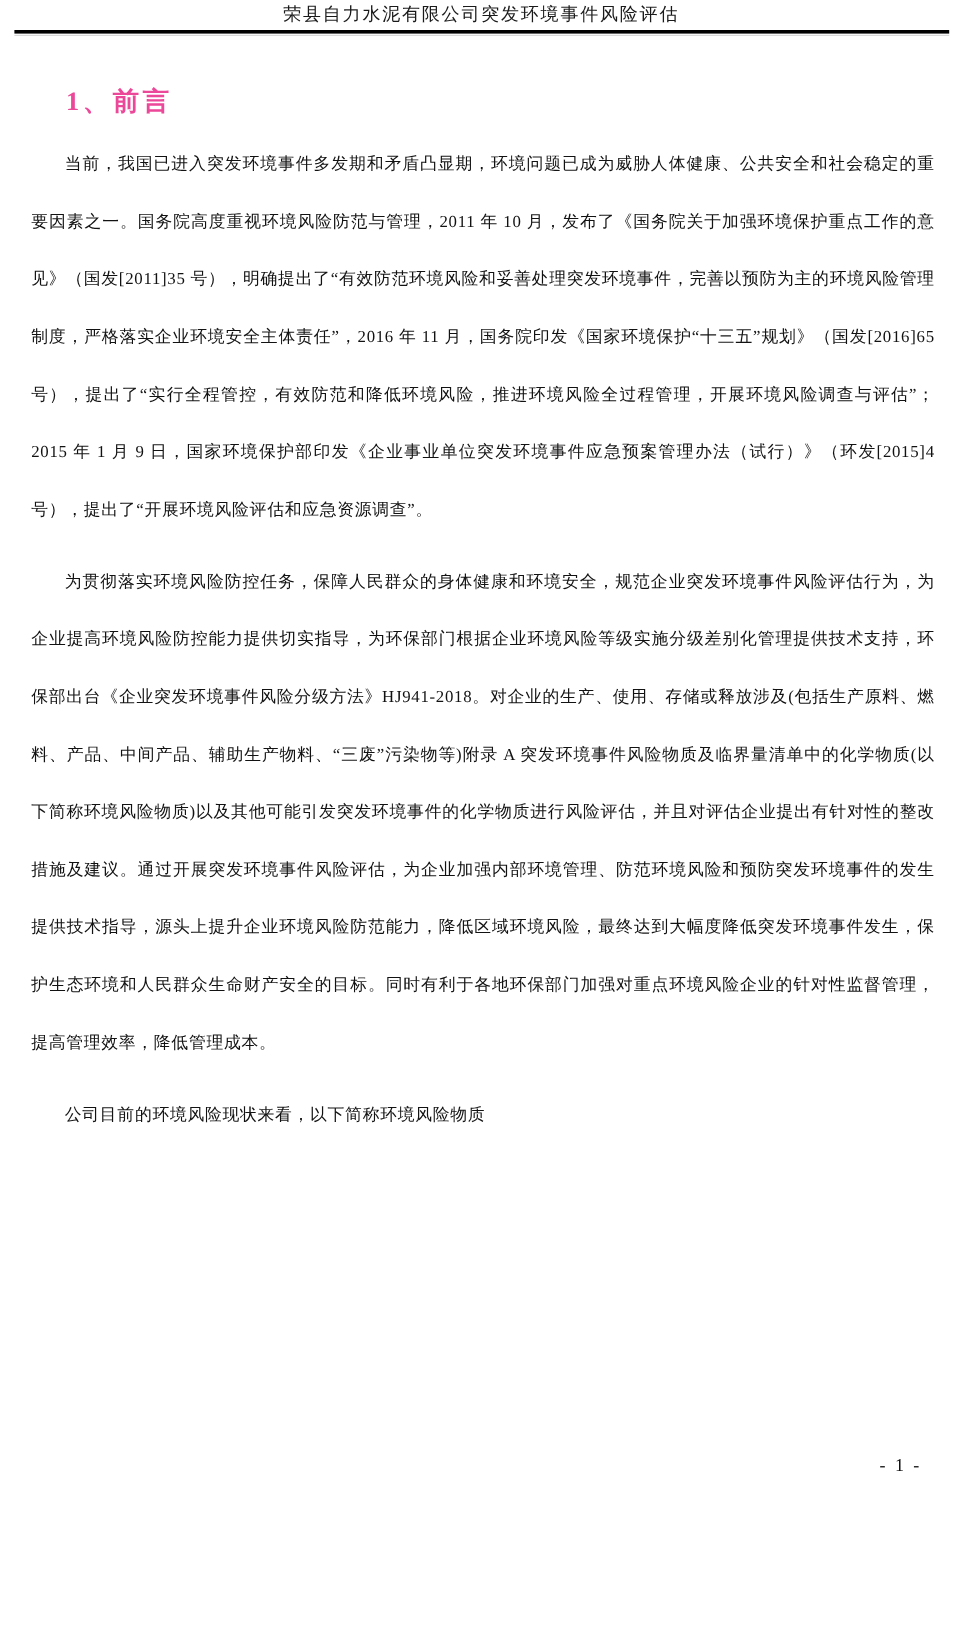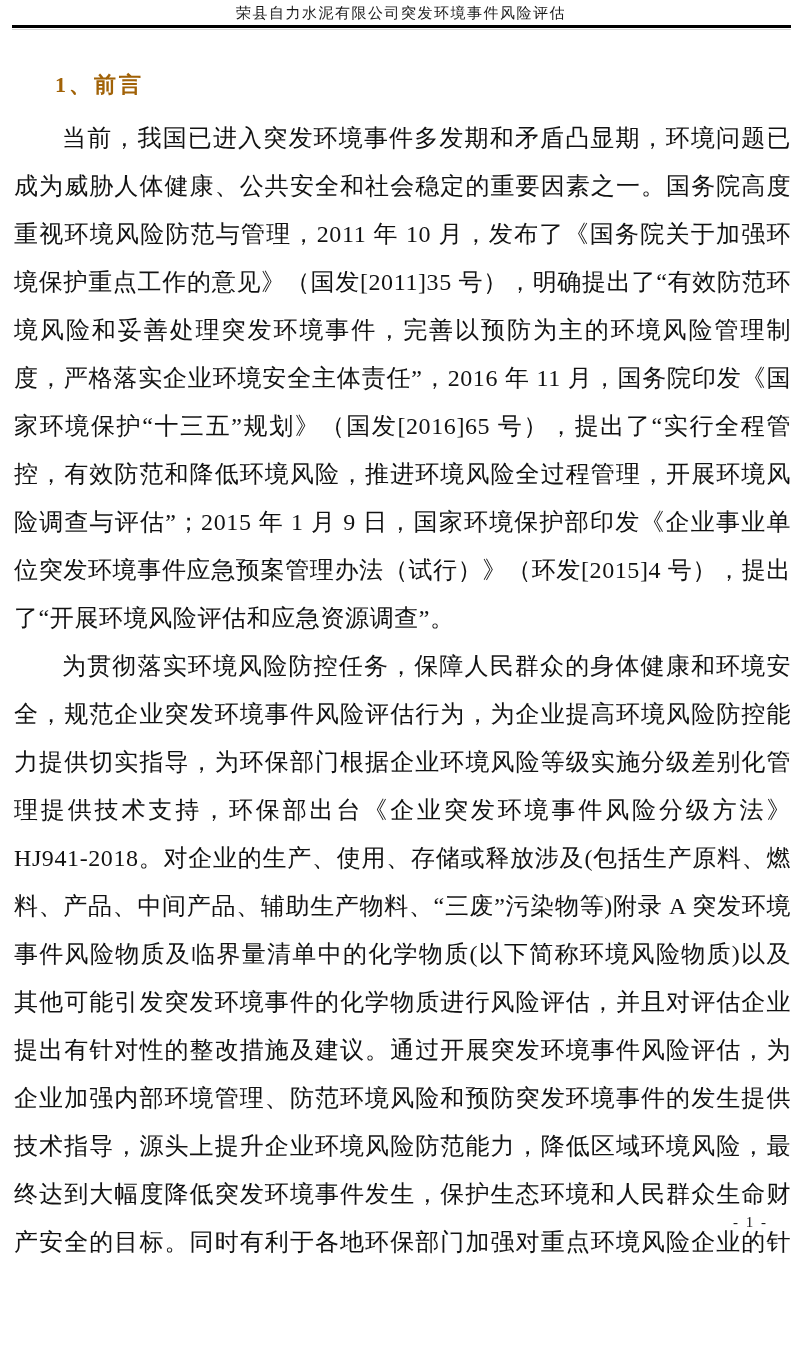--- a/index.html
+++ b/index.html
@@ -48,25 +48,25 @@
     top: 70px;
     left: 14px;
     right: 9px;
   }
   .section-heading {
     margin: 0 0 14px 41px;
     font-size: 22px;
     font-weight: bold;
     letter-spacing: 3px;
     line-height: 30px;
-    color: #a16207;
+    color: #ec4899;
   }
   .para {
-    margin: 0;
-    font-size: 24px;
+    margin: 12px;
+    font-size: 14px;
     line-height: 48px;
     letter-spacing: 0.6px;
     text-align: justify;
     text-indent: 2em;
     color: #121212;
   }
   .page-number {
     position: absolute;
     right: 32px;
     bottom: 31px;

